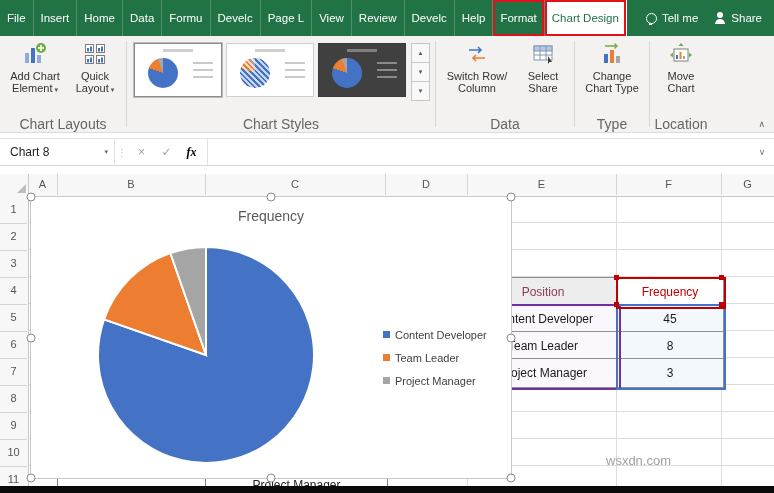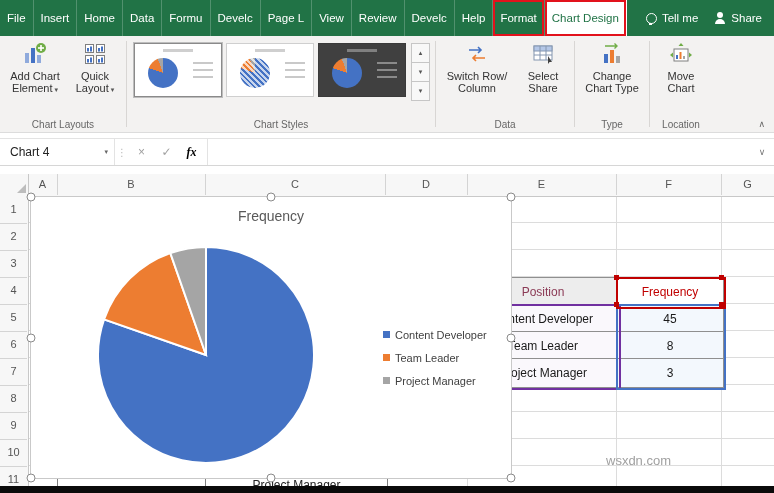--- a/index.html
+++ b/index.html
@@ -22,21 +22,21 @@
   .bulb-icon::after{content:"";position:absolute;left:2px;top:9px;width:3px;height:2px;background:#fff}
   .person-icon{width:12px;height:12px;display:inline-block;position:relative;margin-right:5px}
   .person-icon::before{content:"";position:absolute;left:3px;top:0;width:6px;height:6px;border-radius:50%;background:#fff}
   .person-icon::after{content:"";position:absolute;left:1px;top:7px;width:10px;height:5px;border-radius:5px 5px 0 0;background:#fff}
 
   
   .ribbon{position:absolute;left:0;top:36px;width:774px;height:96px;background:#f3f2f1;
           border-bottom:1px solid #dcdcdc;display:flex;align-items:stretch;z-index:5}
   .rgroup{display:flex;flex-direction:column;padding:2px 3px 0;position:relative}
   .gcontent{flex:1;display:flex;align-items:flex-start}
-  .glabel{height:15px;line-height:15px;font-size:10px;color:#666;text-align:center;white-space:nowrap}
+  .glabel{height:15px;line-height:15px;font-size:14px;color:#666;text-align:center;white-space:nowrap}
   .rsep{width:1px;background:#d8d6d4;margin:5px 0}
   .rbtn{display:flex;flex-direction:column;align-items:center;text-align:center;font-size:11px;
         line-height:12px;color:#333;padding-top:3px;cursor:pointer}
   .ricon{height:26px;display:flex;align-items:center;justify-content:center;margin-bottom:3px}
   .rlabel{white-space:normal}
   .caret .rlabel::after{content:" ▾";font-size:7px;color:#555}
   .cc-pie{width:22px;height:22px;border-radius:50%;
           background:conic-gradient(#4472c4 0 90deg,#ed7d31 90deg 180deg,#ffc000 180deg 270deg,#a5a5a5 270deg 360deg)}
   
   .gallery{display:flex;align-items:flex-start;margin:5px 2px 0 4px}
@@ -296,21 +296,21 @@
       </div>
     </div>
     <div class="glabel">Location</div>
   </div>
 
   <span class="collapse">∧</span>
 </div>
 
 <div class="fbar">
   <div class="namebox">
-    <span>Chart 4</span>
+    <span>Chart 8</span>
     <span class="nb-caret">▾</span>
   </div>
   <div class="fgrip">⋮</div>
   <div class="fxb">×</div>
   <div class="fxb">✓</div>
   <div class="fxb fx">fx</div>
   <div class="finput"></div>
   <div class="fchev">∨</div>
 </div>
 

